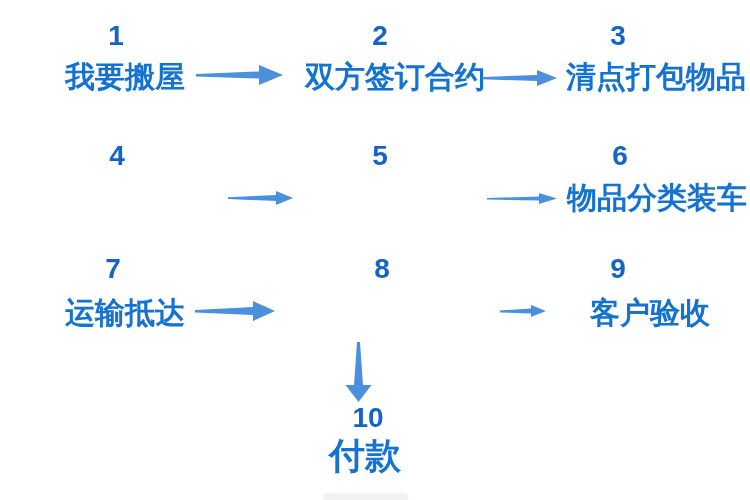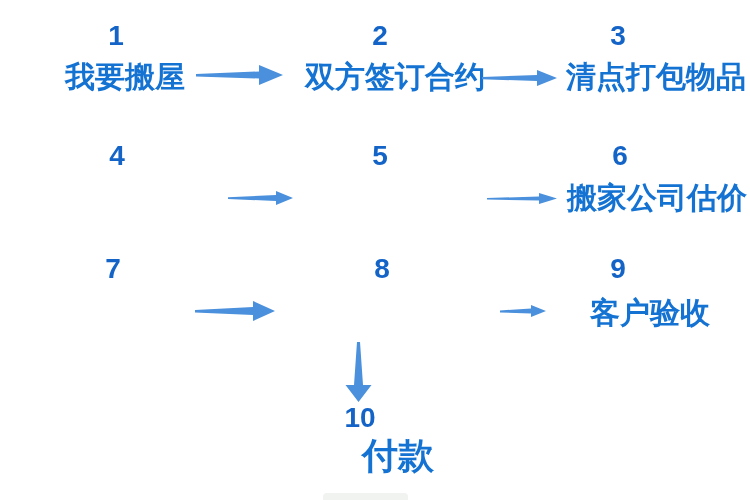--- a/index.html
+++ b/index.html
@@ -24,21 +24,20 @@
     position:absolute;
     font-size:30px;
     font-weight:700;
     color:var(--label,#1372d2);
     line-height:1;
     white-space:nowrap;
   }
   .label.final{
     font-size:36px;
     transform:translateX(-50%);
-    margin-left:33px;
   }
   .arrow{position:absolute;display:block;}
   .arrow polygon{fill:var(--arrow,#4a90dc);}
   .artifact{
     position:absolute;
     left:323px;top:493px;
     width:85px;height:10px;
     background:#f0f3ef;
     border-radius:4px 4px 0 0;
   }
@@ -71,39 +70,40 @@
     <polygon points="0,7.2 48,5 48,1 65,8 48,15 48,11 0,9"></polygon>
   </svg>
 
   <div class="num" style="left:380px;top:156px">5</div>
 
   <svg class="arrow" style="left:487px;top:192px" width="70" height="13" viewBox="0 0 70 13">
     <polygon points="0,6 52,4.5 52,1 70,6.5 52,12 52,8.5 0,7.5"></polygon>
   </svg>
 
   <div class="num" style="left:620px;top:156px">6</div>
-  <div class="label" style="left:567px;top:183px">搬家公司估价</div>
+  <div class="label" style="left:567px;top:183px">物品分类装车</div>
 
   <div class="num" style="left:113px;top:269px">7</div>
+  <div class="label" style="left:65px;top:298px">运输抵达</div>
 
   <svg class="arrow" style="left:195px;top:300px" width="80" height="22" viewBox="0 0 80 22">
     <polygon points="0,10 58,7 58,1 80,11 58,21 58,15 0,12.5"></polygon>
   </svg>
 
   <div class="num" style="left:382px;top:269px">8</div>
 
   <svg class="arrow" style="left:500px;top:304px" width="46" height="14" viewBox="0 0 46 14">
     <polygon points="0,6.5 31,4.5 31,1 46,7 31,13 31,9.5 0,8.5"></polygon>
   </svg>
 
   <div class="num" style="left:618px;top:269px">9</div>
   <div class="label" style="left:590px;top:298px">客户验收</div>
 
   <svg class="arrow" style="left:345px;top:342px" width="27" height="60" viewBox="0 0 27 60">
     <polygon points="12,0 15,0 18,43 26.5,43 13.5,60 0.5,43 9,43"></polygon>
   </svg>
 
-  <div class="num" style="left:360px;top:418px">10</div>
+  <div class="num" style="left:368px;top:418px">10</div>
   <div class="label final" style="left:365px;top:438px">付款</div>
 
   <div class="artifact"></div>
 
 </div>
 
 </body></html>

